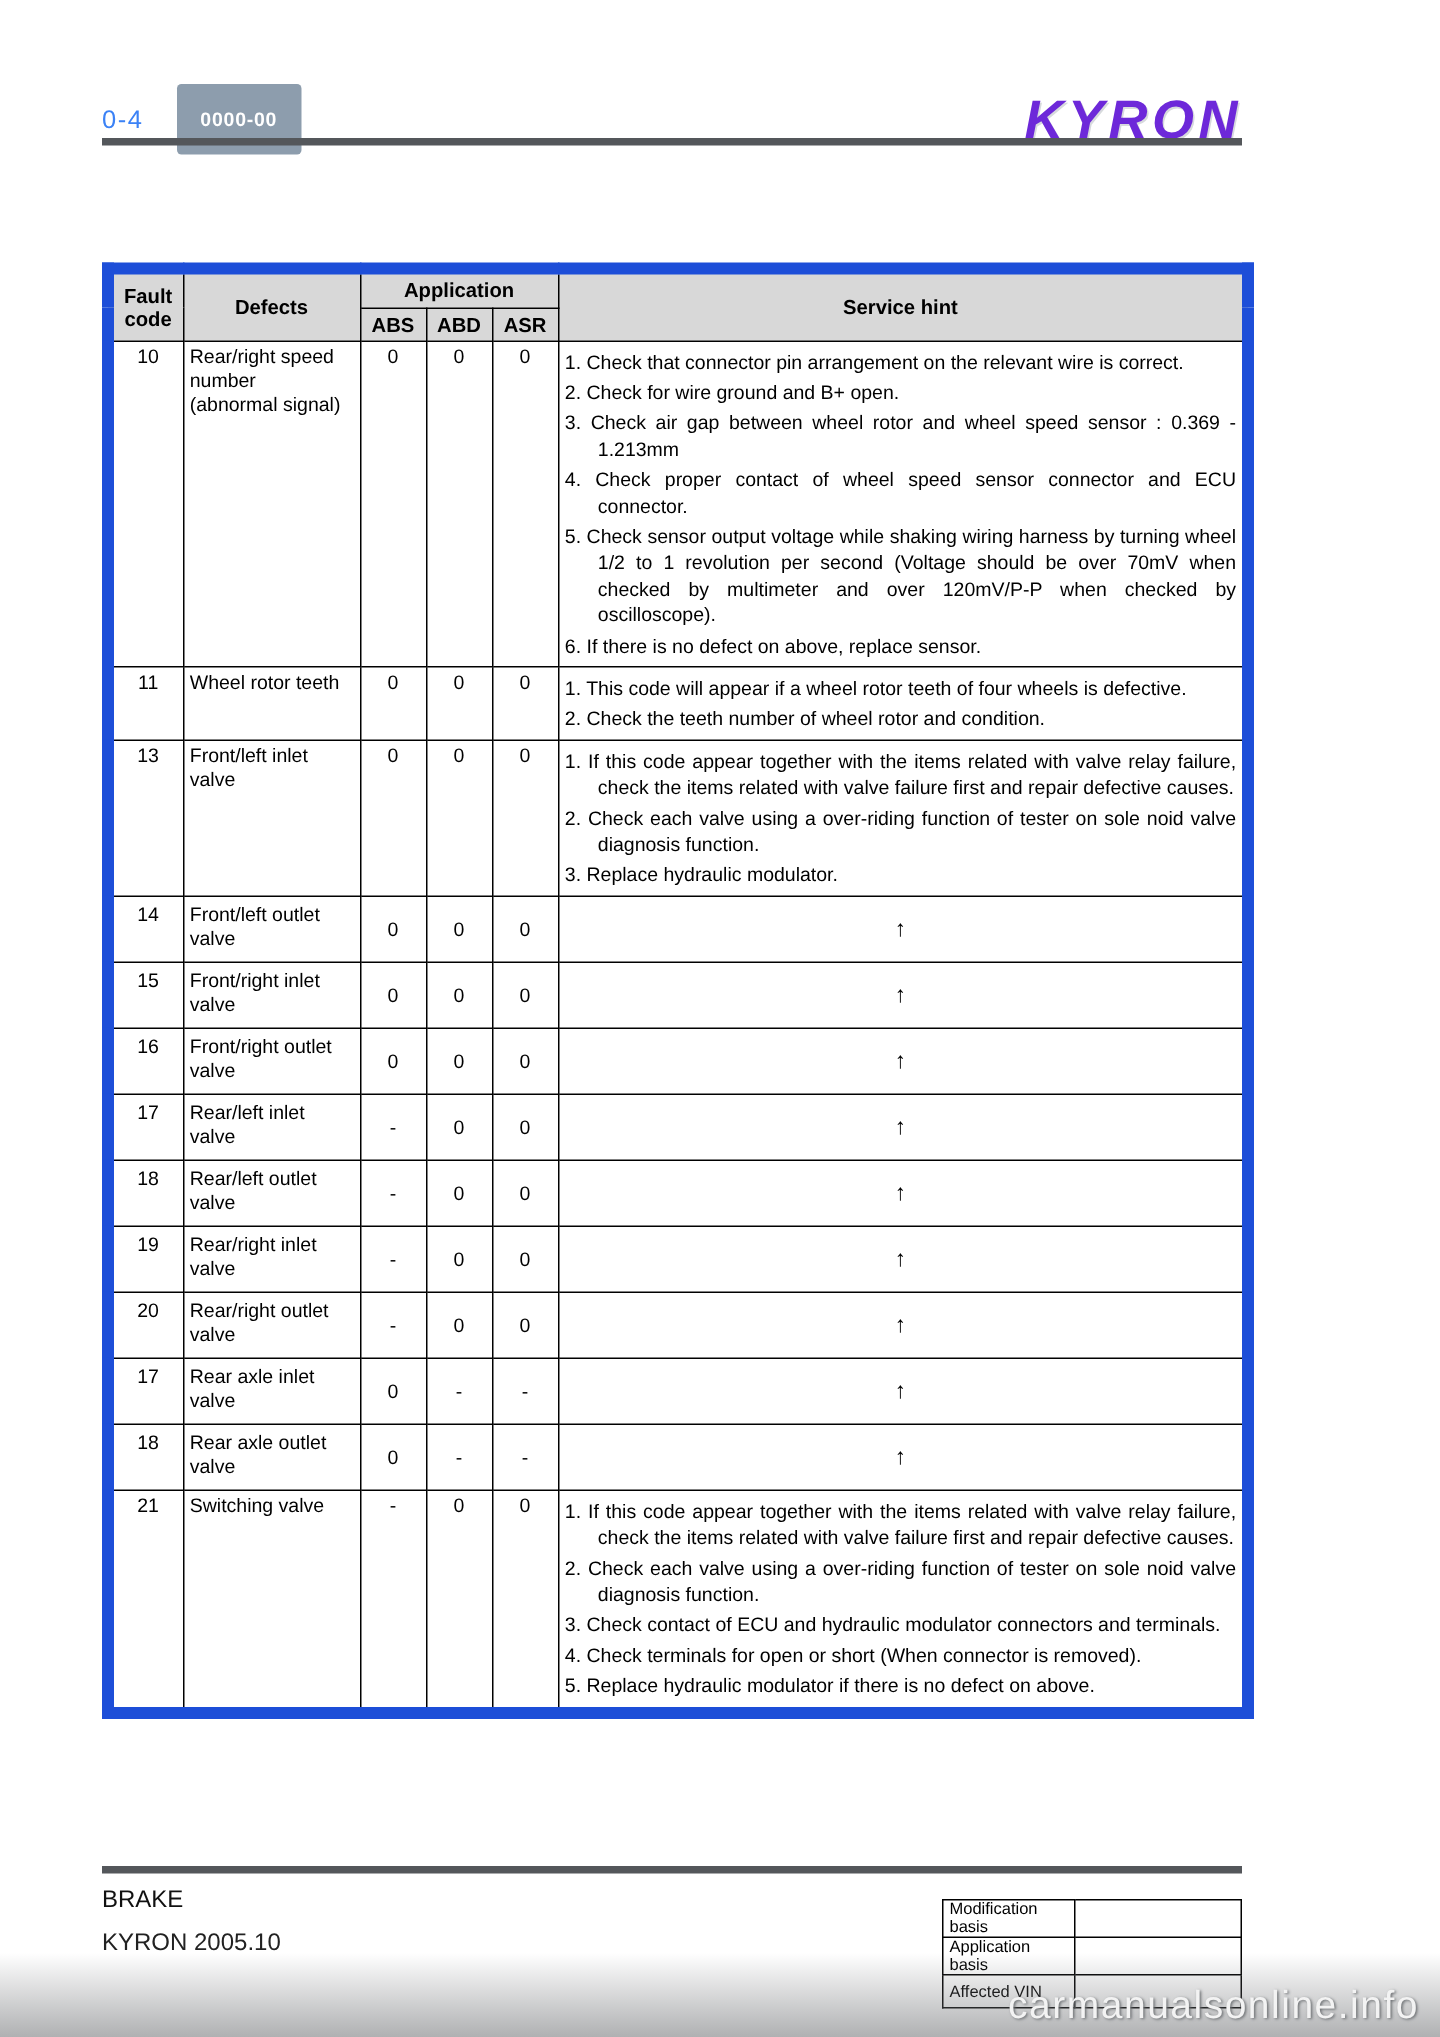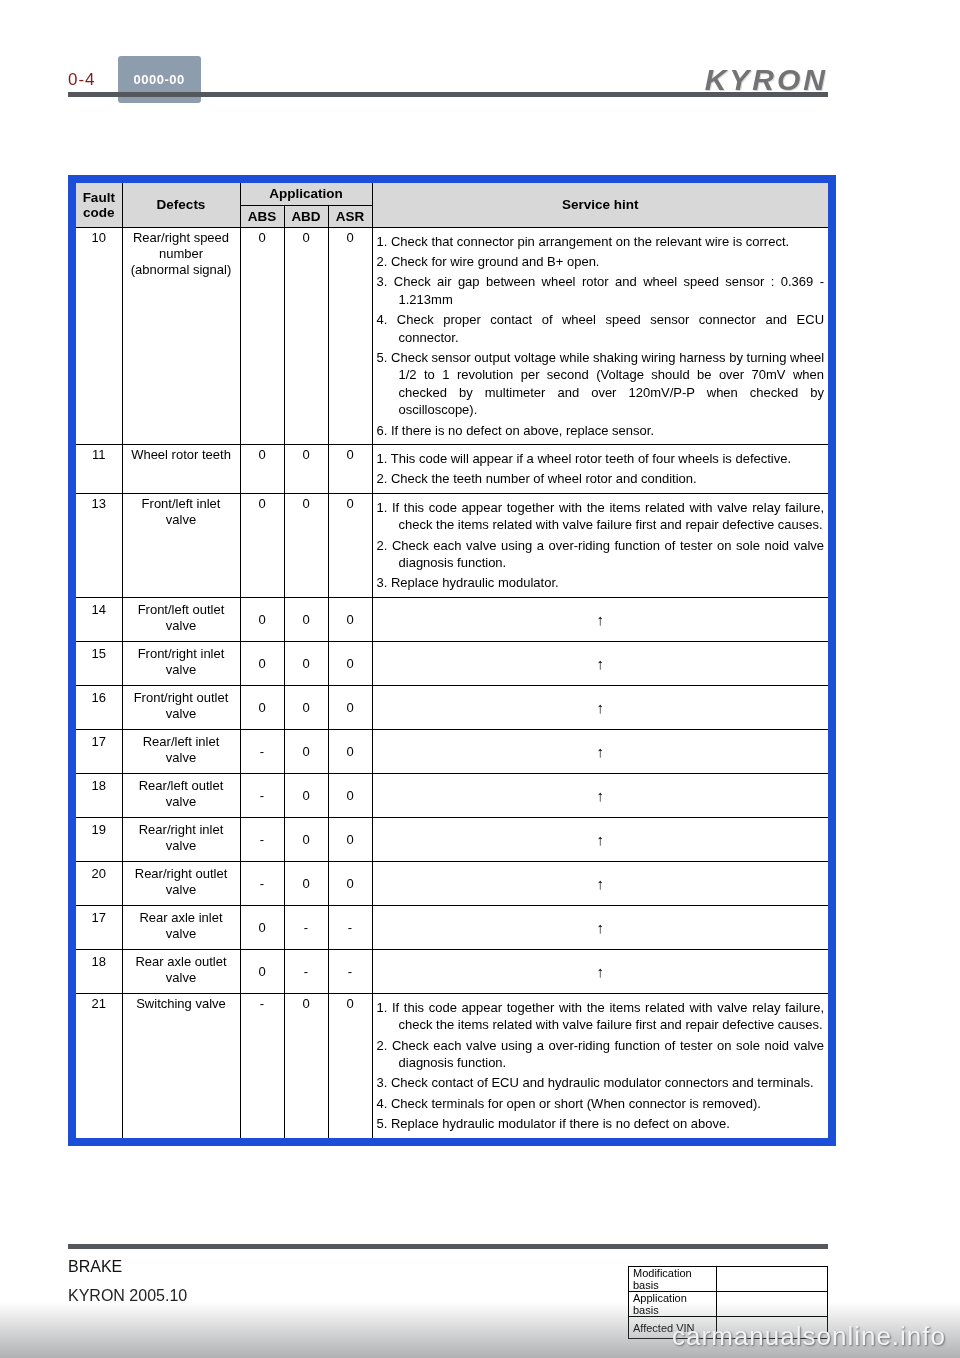--- a/index.html
+++ b/index.html
@@ -12,31 +12,31 @@
     position:relative;
     overflow:hidden;
   }
   .page { position:relative; width:960px; height:1358px; }
 
   
   .hdr {
     position:absolute; top:56px; left:68px; width:760px;
     display:flex; align-items:center;
   }
-  .page-num { font-size:17px; color:#7f1d1d; letter-spacing:1px; }
+  .page-num { font-size:17px; color:#3b82f6; letter-spacing:1px; }
   .sec-badge {
     margin-left:22px;
     background:#8d9dad;
     color:#fff; font-weight:bold; font-size:13px;
     padding:16px 16px; border-radius:3px; letter-spacing:0.5px;
   }
   .logo {
     margin-left:auto;
-    font-size:30px; font-weight:bold; font-style:italic;
-    color:#737373; letter-spacing:3px;
+    font-size:36px; font-weight:bold; font-style:italic;
+    color:#6d28d9; letter-spacing:3px;
     text-shadow:1px 1px 0 #d7dadd;
   }
   .top-rule, .bottom-rule {
     position:absolute; left:68px; width:760px; height:5px;
     background:#54575b;
   }
   .top-rule { top:92px; }
   .bottom-rule { top:1244px; }
 
   
@@ -56,21 +56,21 @@
     background:#d8d8d8;
     font-weight:bold;
     text-align:center;
     vertical-align:middle;
     font-size:13.5px;
     padding:2px 2px;
   }
   th.h-main { height:26px; }
   th.h-sub  { height:22px; font-size:13px; }
   td.code-cell { text-align:center; padding-top:5px;margin-top:32px; }
-  td.defect-cell { text-align:center; padding-top:5px; line-height:1.25; }
+  td.defect-cell { text-align:left; padding-top:5px; line-height:1.25; }
   td.app-cell { text-align:center; padding-top:5px; }
   td.hint-cell { padding:3px 8px 5px 8px; }
   .hint {
     text-align:justify;
     padding-left:22px; text-indent:-22px;
     line-height:1.34;
     margin:3px 0;
   }
   tr.arrow-row td { vertical-align:middle; padding-top:2px; }
   tr.arrow-row td.defect-cell,

